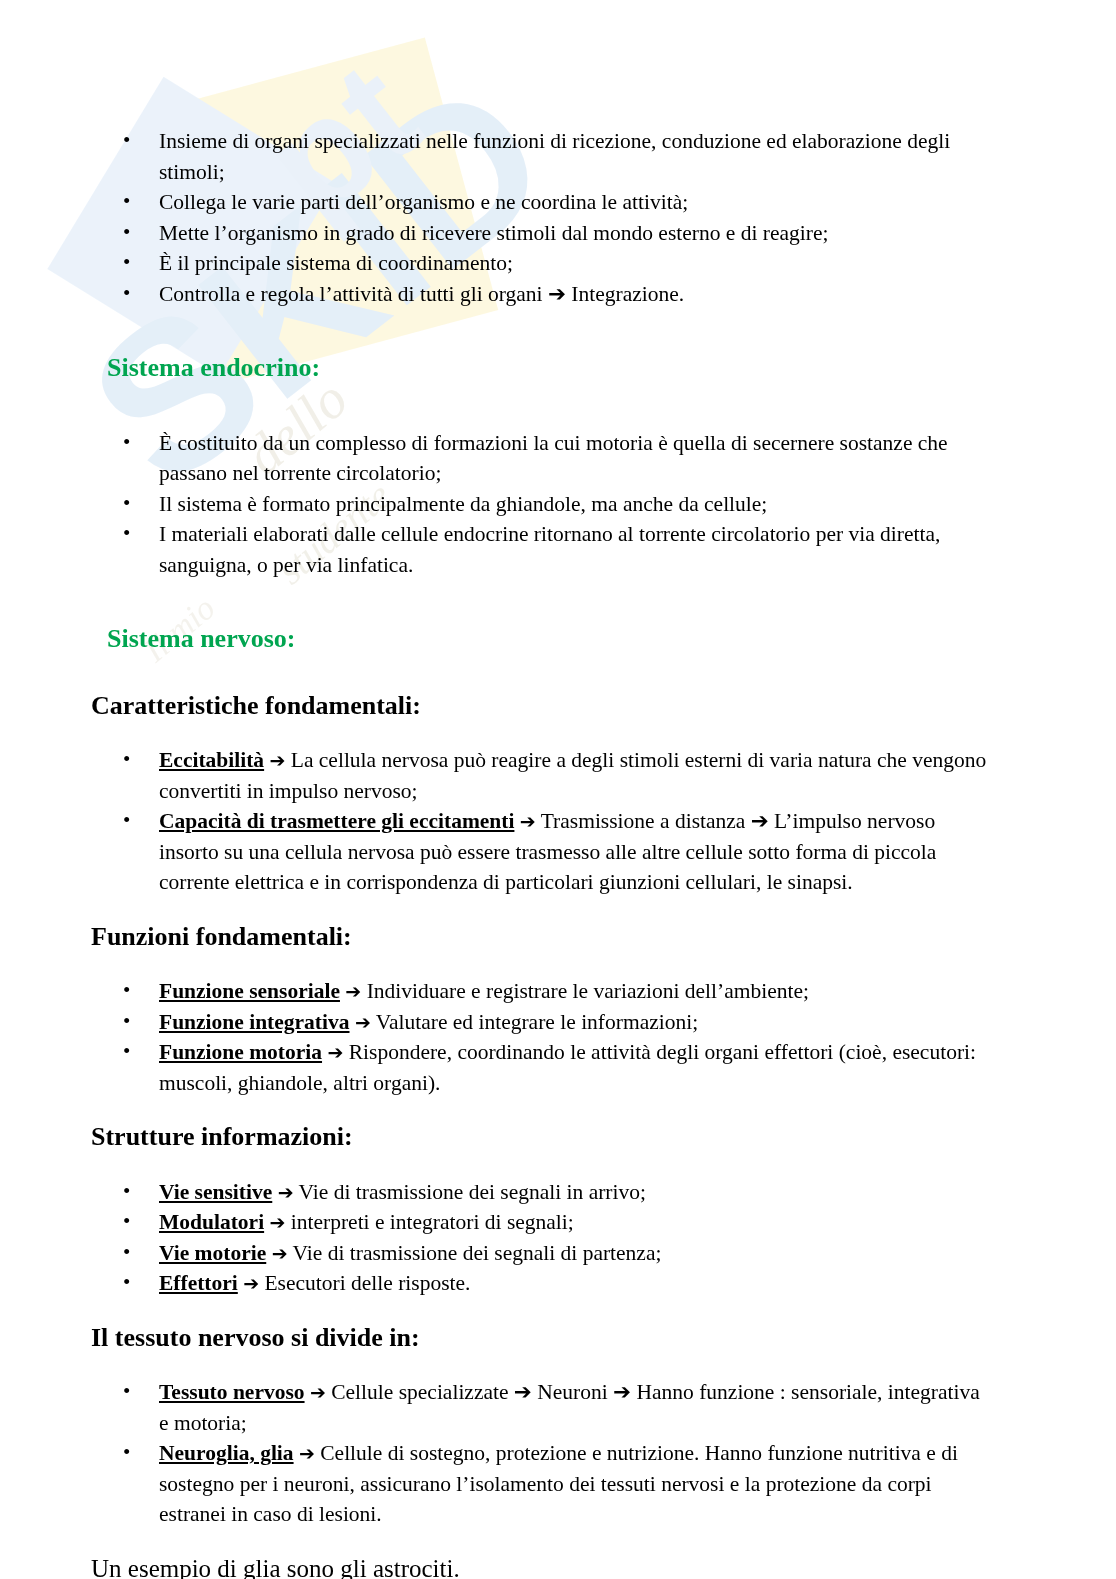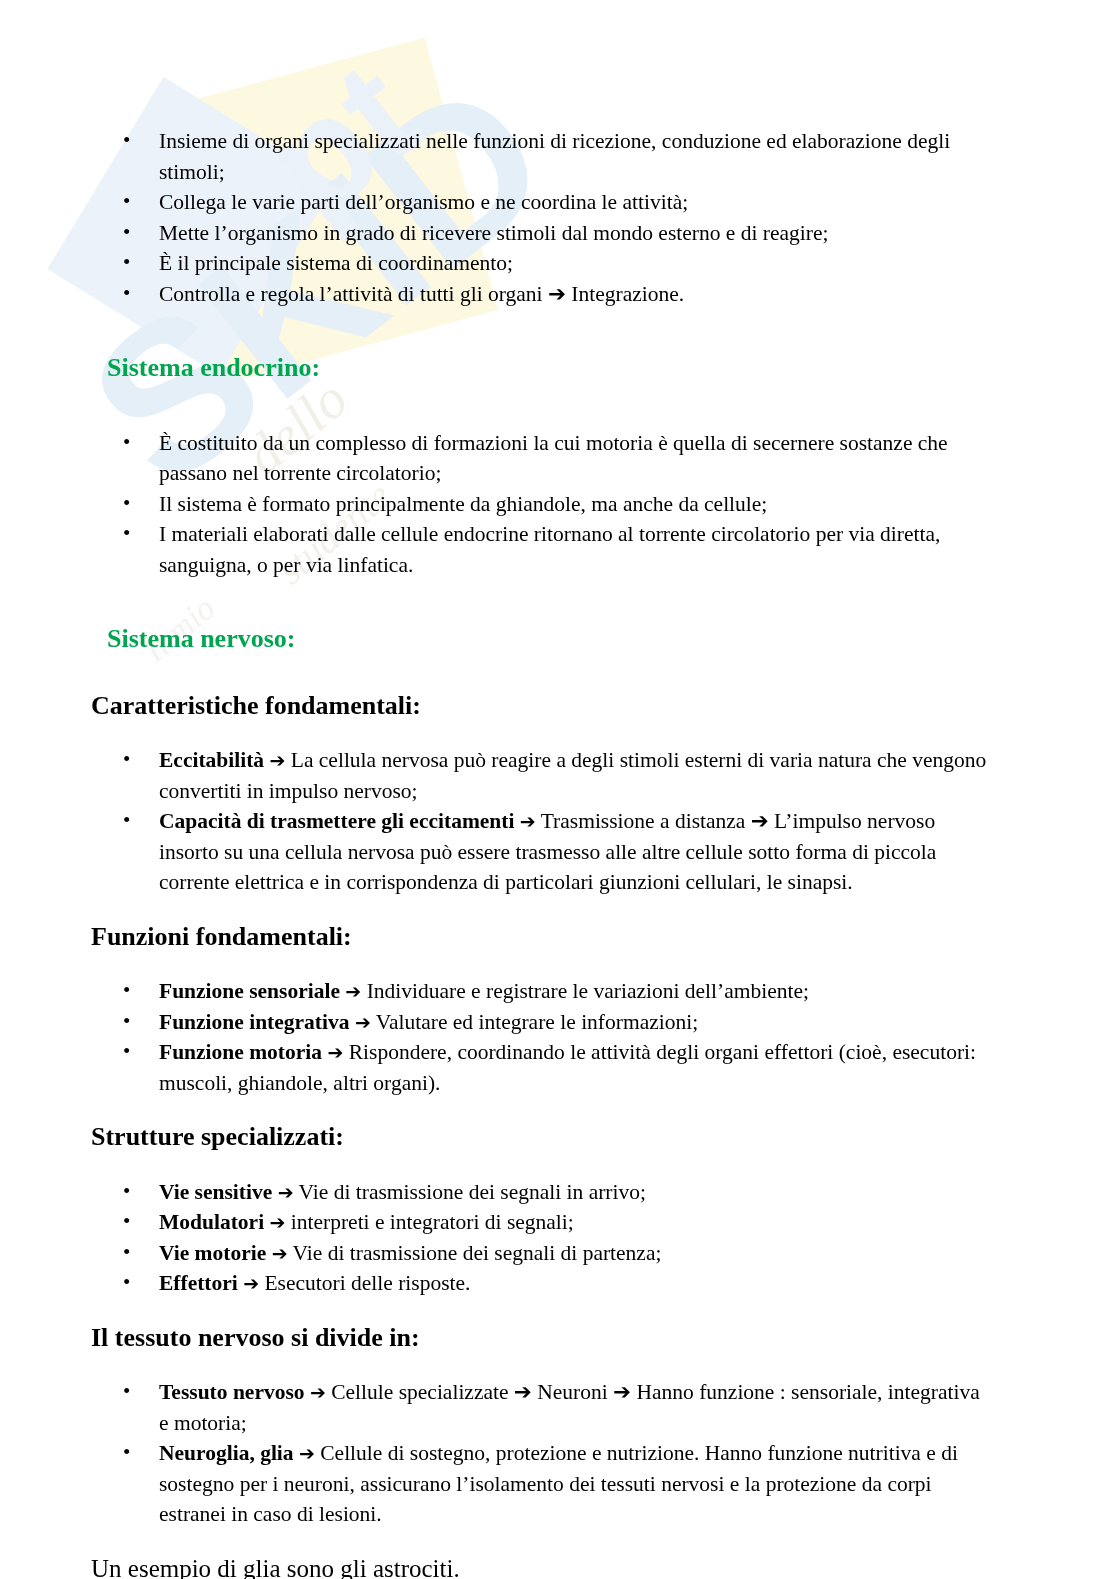--- a/index.html
+++ b/index.html
@@ -82,20 +82,21 @@
     line-height: 30.5px;
     margin: 0;
   }
   p.para {
     font-size: 25px;
     line-height: 30.5px;
     margin: 0;
   }
   .lead {
     font-weight: bold;
+    text-decoration: underline;
   }
   .arrow {
     font-weight: bold;
     font-family: "DejaVu Sans", sans-serif;
     font-size: 19px;
   }
   .sp-20 { height: 20px; }
   .sp-24 { height: 24px; }
   .sp-28 { height: 28px; }
   .sp-30 { height: 30px; }
@@ -186,21 +187,21 @@
         </li>
         <li>
           <span class="lead">Funzione motoria</span>
           <span class="arrow">➔</span>
           <span> Rispondere, coordinando le attività degli organi effettori (cioè, esecutori: muscoli, ghiandole, altri organi).</span>
         </li>
       </ul>
 
       <div class="sp-24"></div>
 
-      <p class="h-black">Strutture specializzati:</p>
+      <p class="h-black">Strutture informazioni:</p>
 
       <div class="sp-24"></div>
 
       <ul class="bullets">
         <li>
           <span class="lead">Vie sensitive</span>
           <span class="arrow">➔</span>
           <span> Vie di trasmissione dei segnali in arrivo;</span>
         </li>
         <li>

